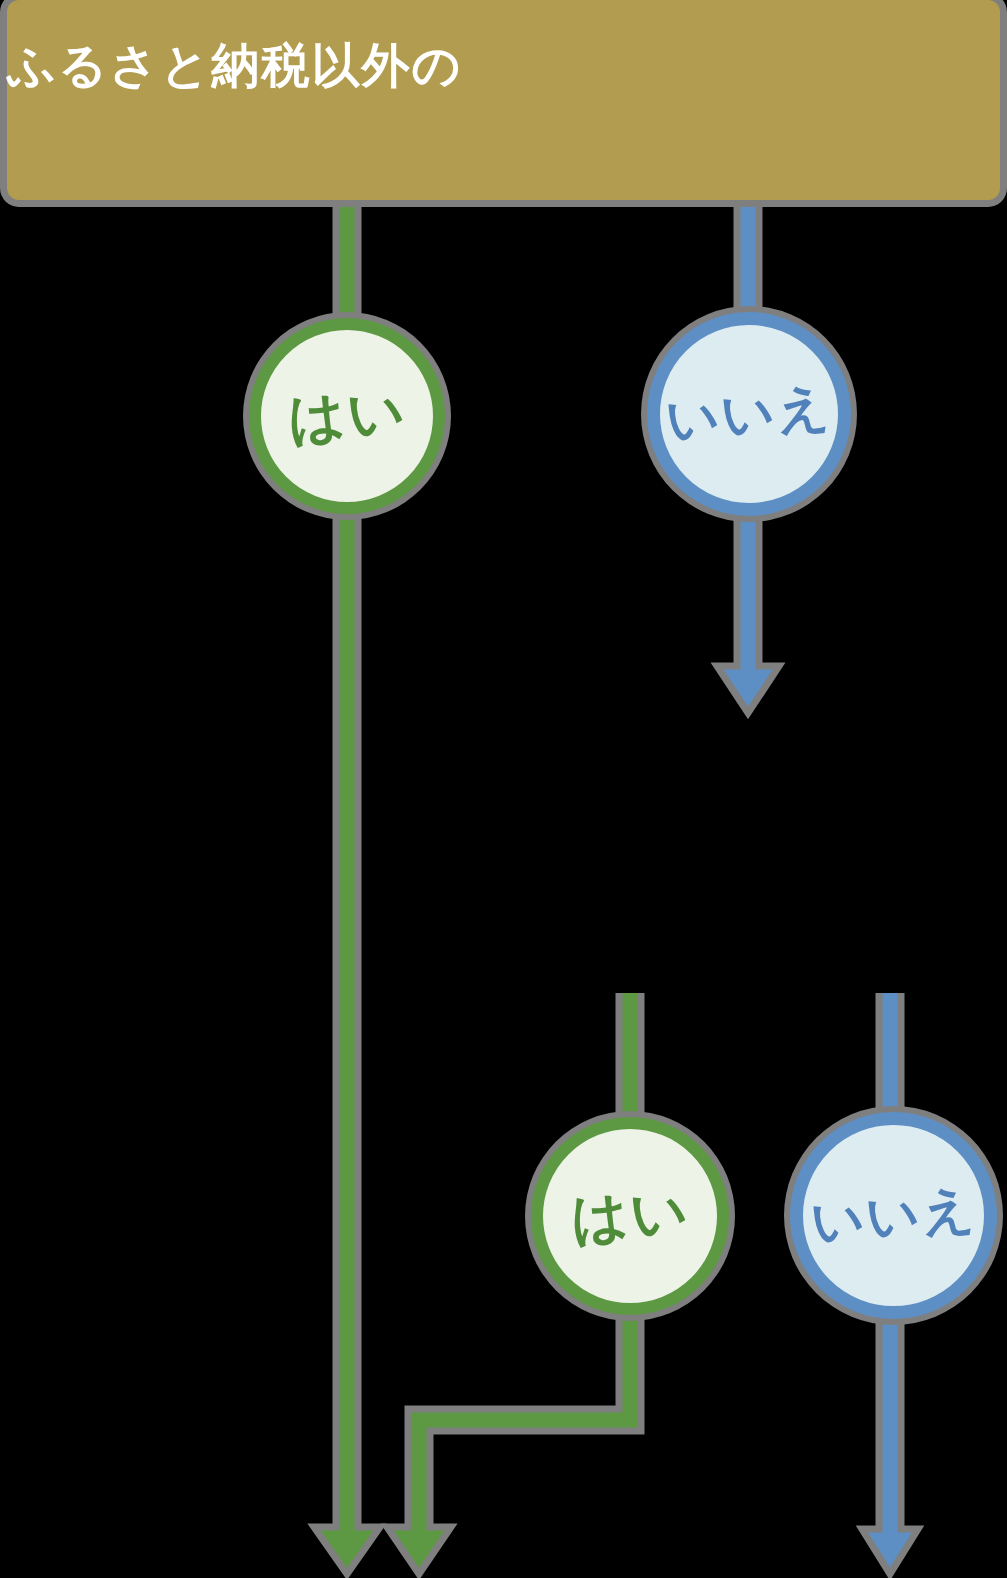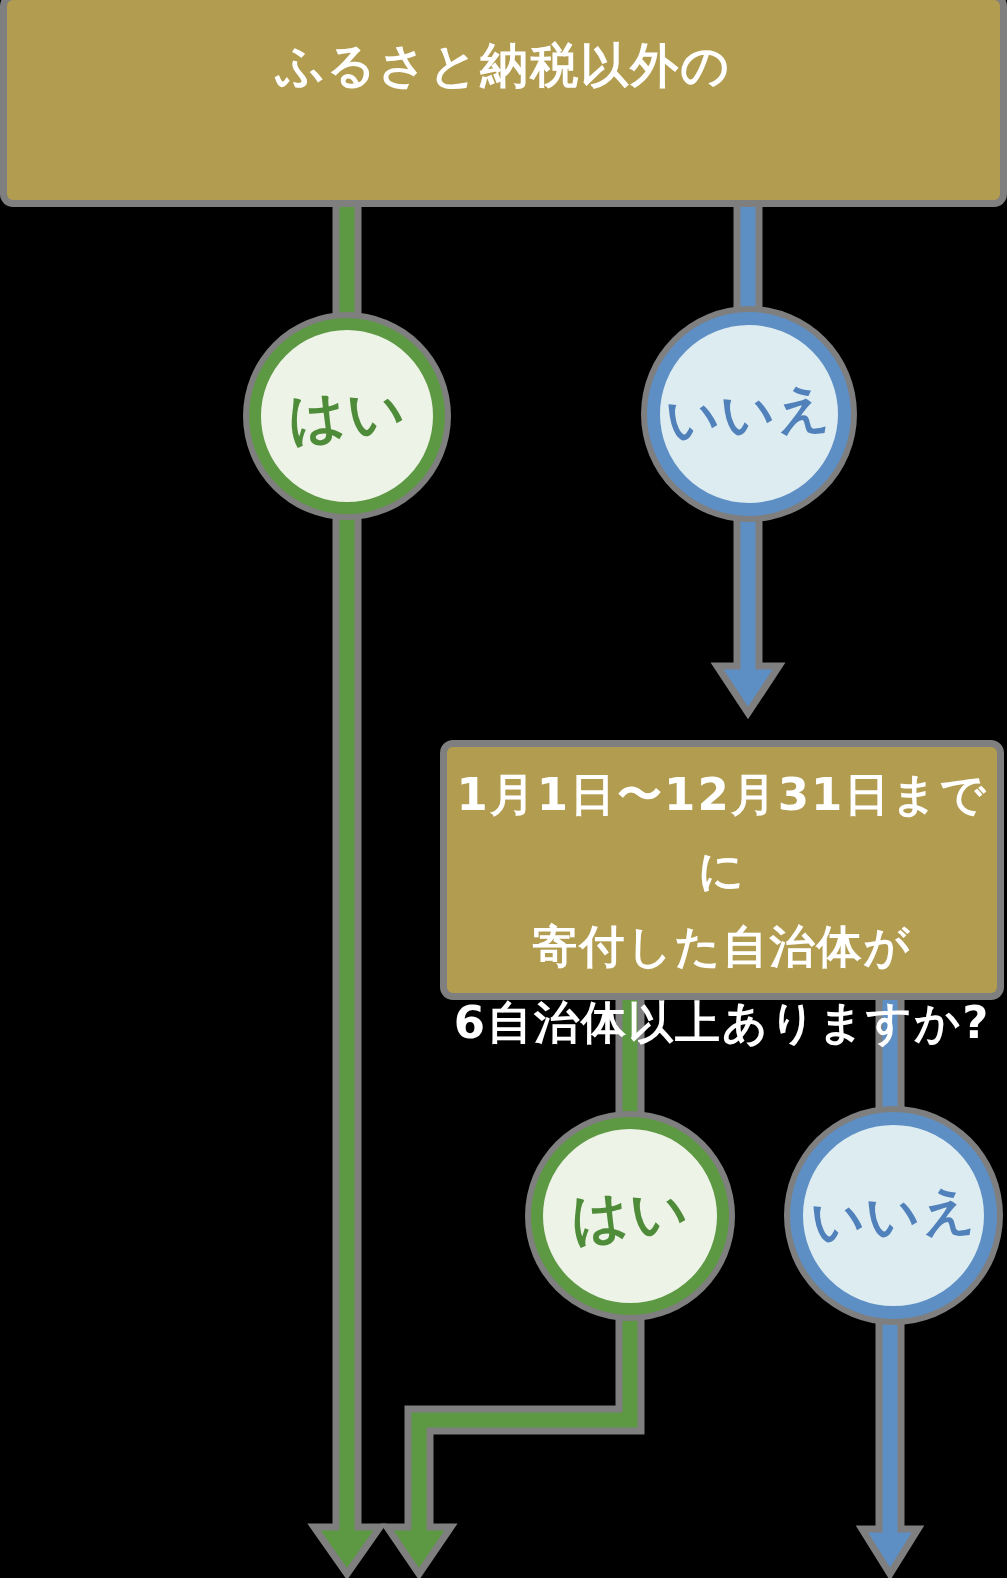--- a/index.html
+++ b/index.html
@@ -46,25 +46,25 @@
   }
   .arrow-blue {
     fill: var(--blue);
     stroke: var(--shadow);
     stroke-width: 7;
     stroke-linejoin: miter;
   }
   .banner {
     position: absolute;
     background: var(--banner);
-    border-radius: 6px;
+    border-radius: 12px;
     box-shadow: 0 0 0 7px var(--shadow);
     color: var(--banner-text);
     font-weight: 700;
-    text-align: center;
+    text-align: left;
     letter-spacing: 2px;
   }
   .banner .bline {
     display: block;
   }
   #question1-banner {
     left: 7px; top: 0;
     width: 993px; height: 200px;
     font-size: 48px;
     line-height: 68px;
@@ -138,25 +138,20 @@
   </div>
 
   <div id="yes1-node" class="node node-green">
     <span class="node-label">はい</span>
   </div>
 
   <div id="no1-node" class="node node-blue">
     <span class="node-label">いいえ</span>
   </div>
 
-  <div id="question2-banner" class="banner">
-    <span class="bline">1月1日〜12月31日までに</span>
-    <span class="bline">寄付した自治体が</span>
-    <span class="bline">6自治体以上ありますか?</span>
-  </div>
 
   <div id="yes2-node" class="node node-green">
     <span class="node-label">はい</span>
   </div>
 
   <div id="no2-node" class="node node-blue">
     <span class="node-label">いいえ</span>
   </div>
 
 </div>

